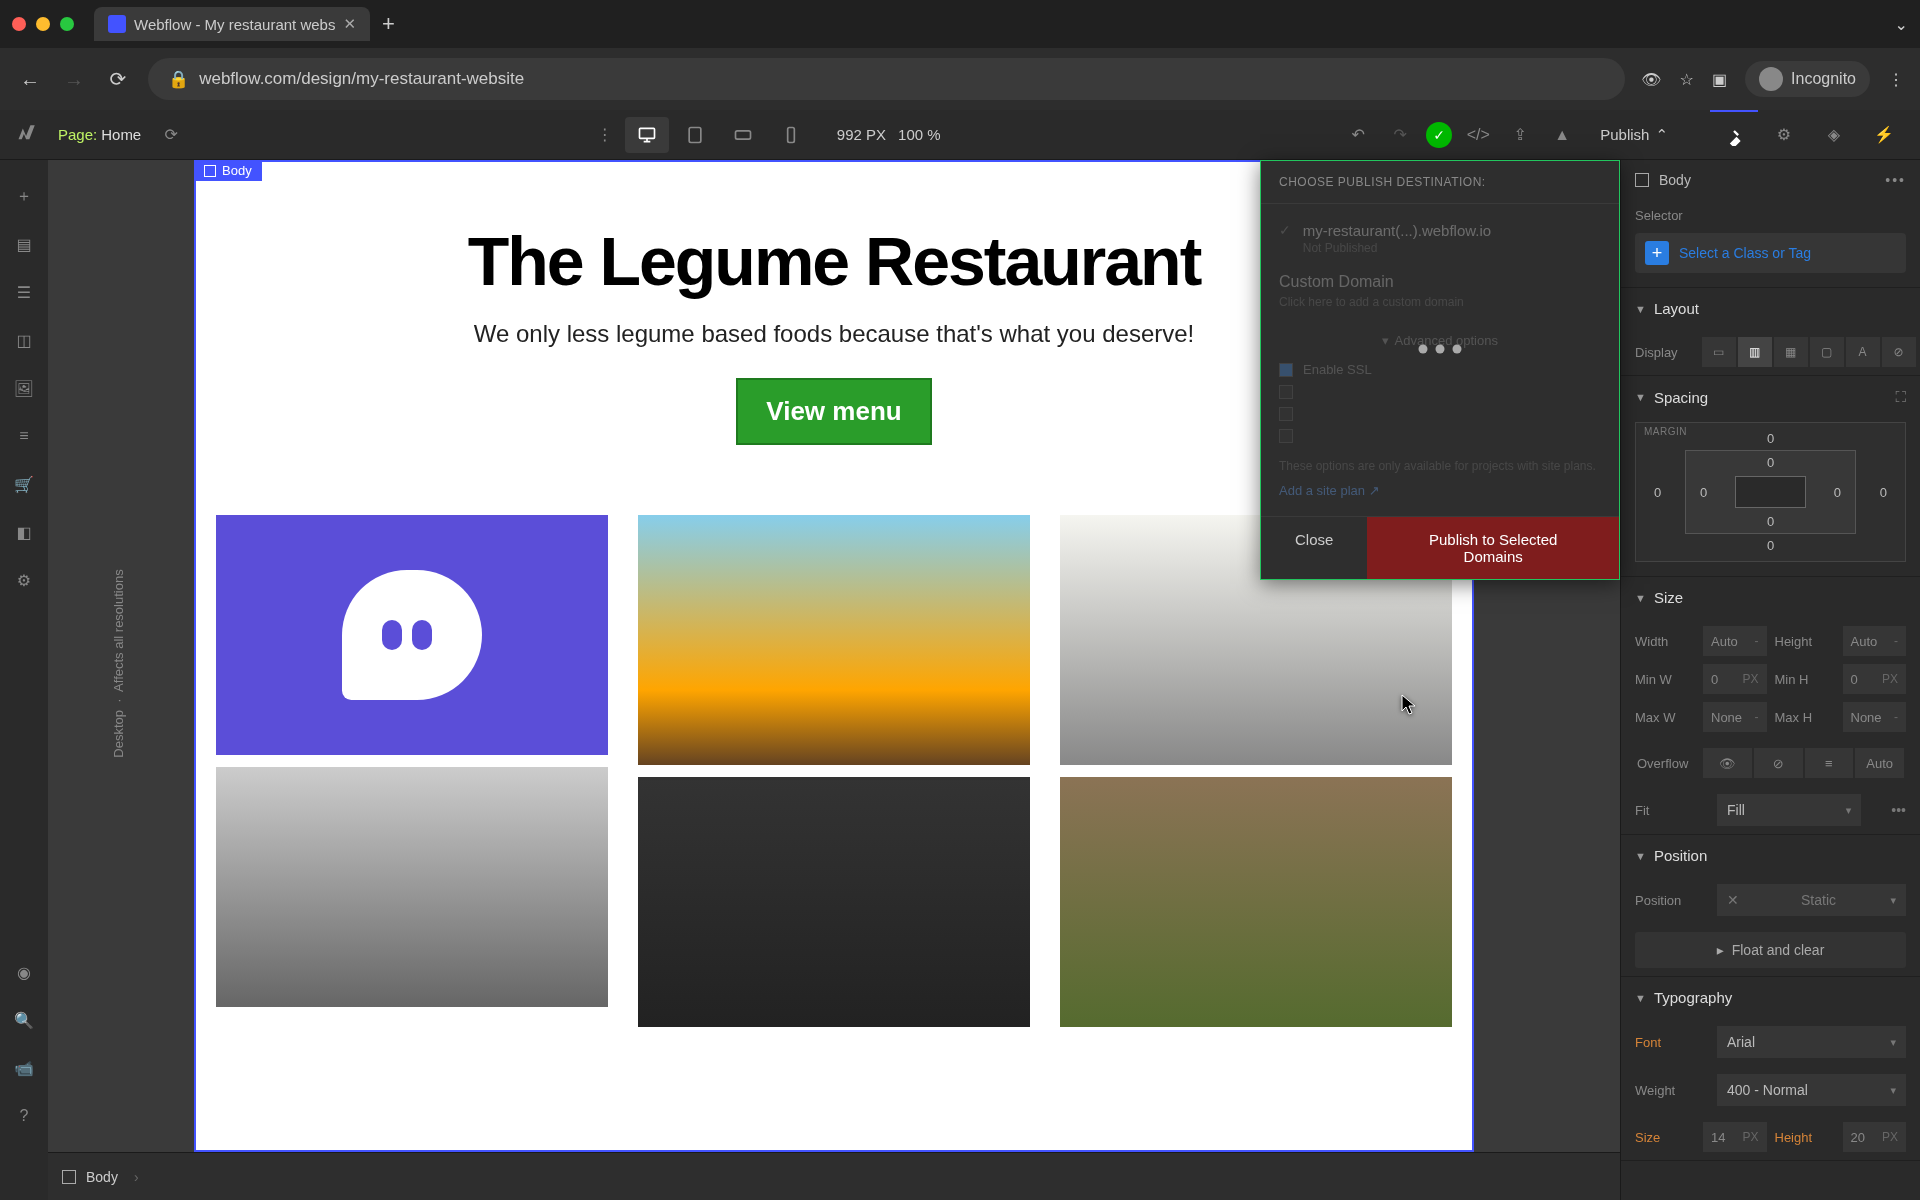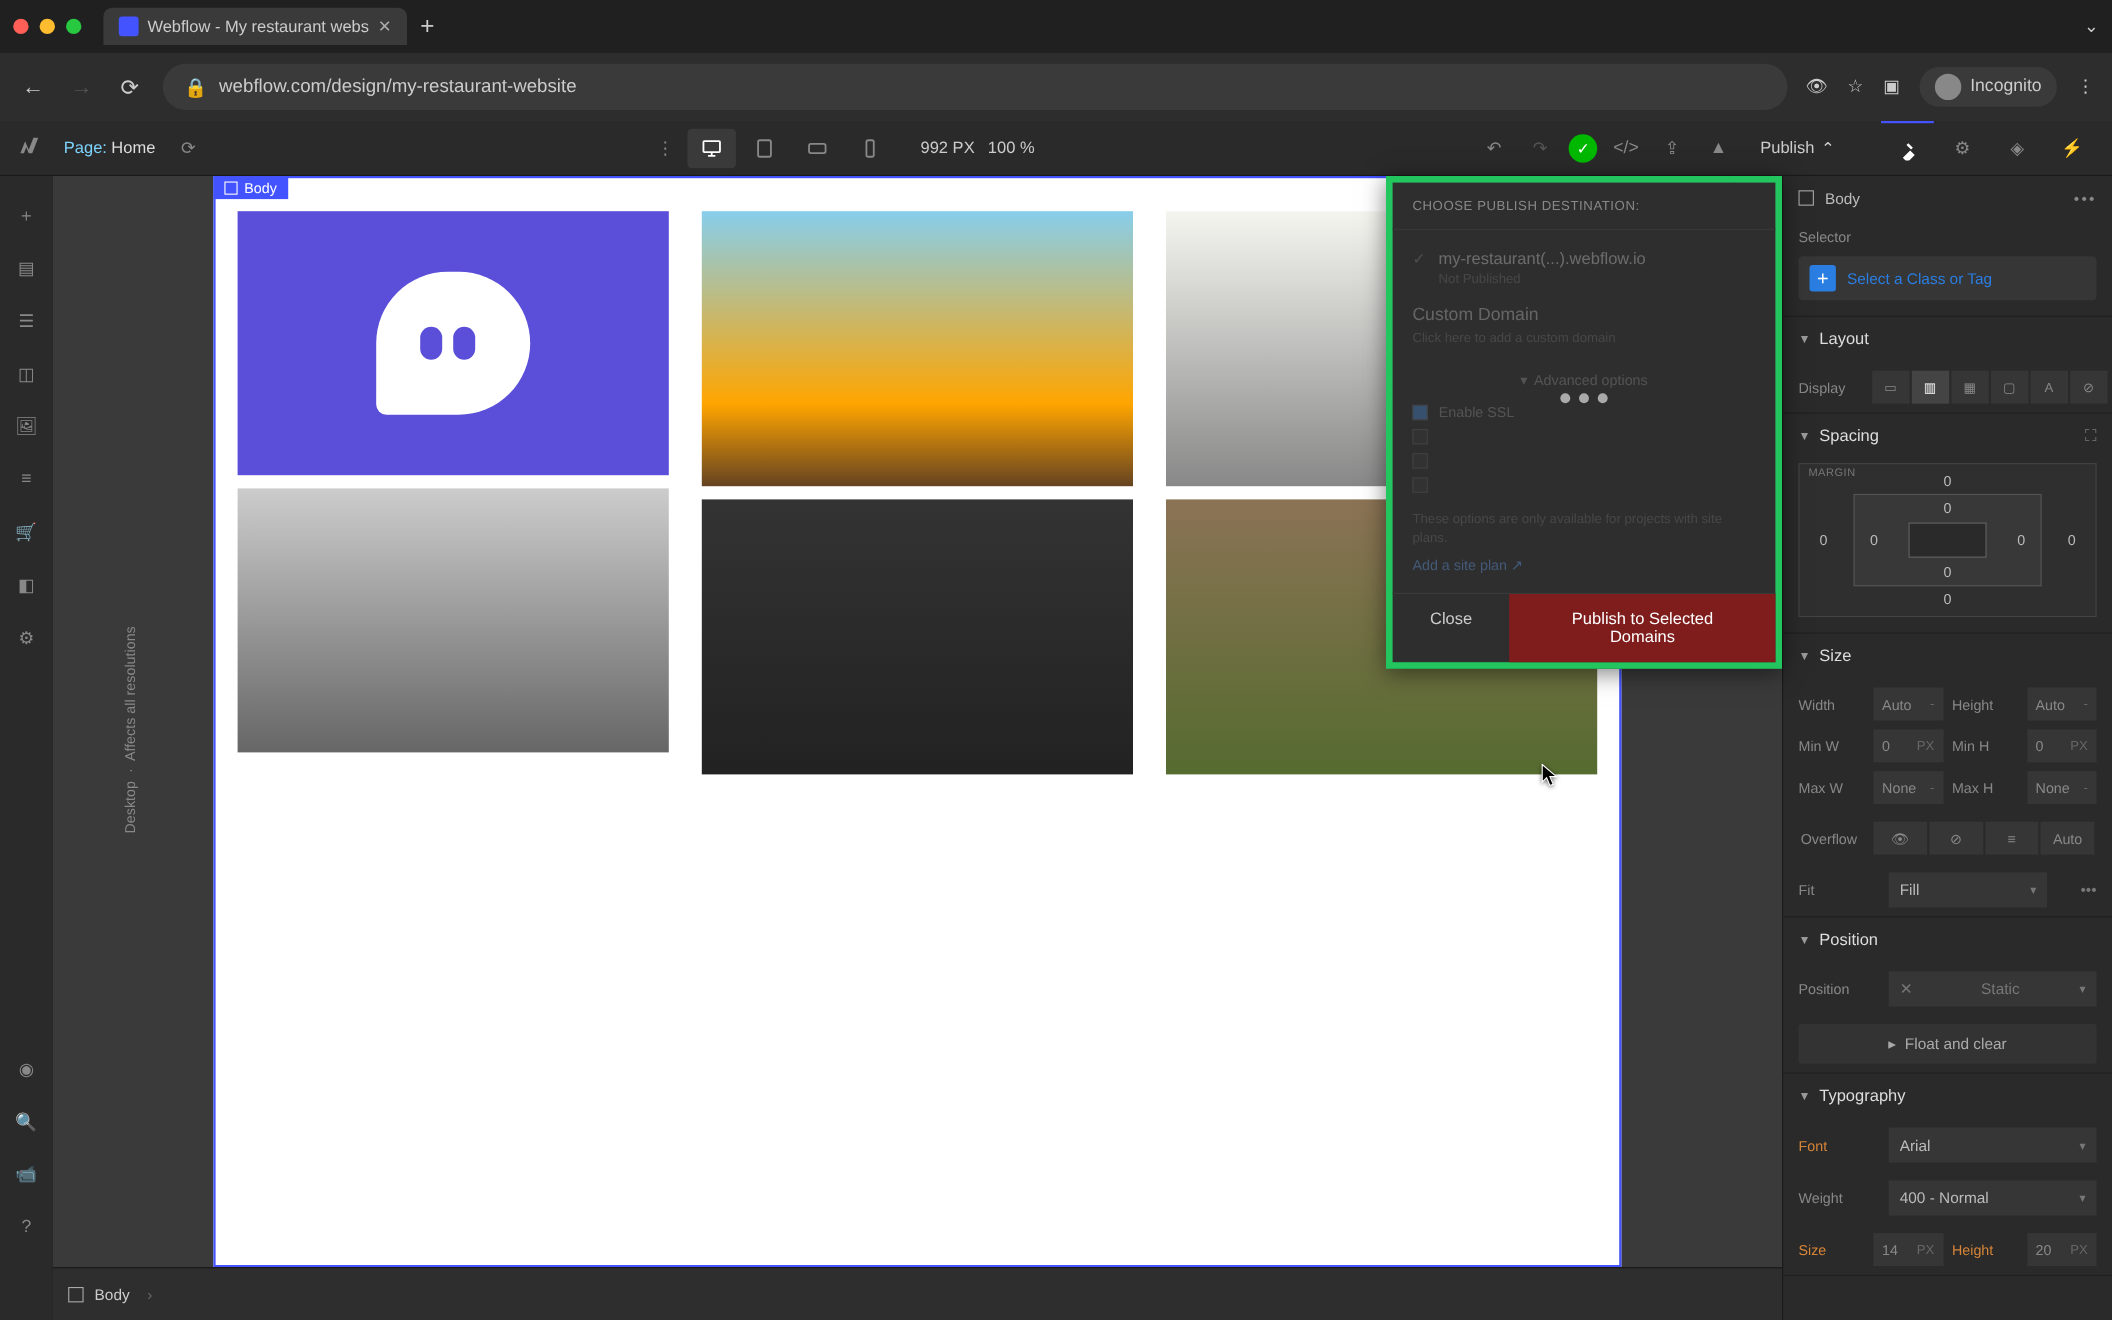--- a/index.html
+++ b/index.html
@@ -24,21 +24,21 @@
 .nav-btn.disabled { color: #555; }
 .url-bar { flex: 1; background: #3a3a3a; border-radius: 30px; height: 42px; display: flex; align-items: center; padding: 0 20px; color: #ccc; font-size: 17px; gap: 10px; }
 .lock-icon { color: #aaa; }
 .right-icons { display: flex; align-items: center; gap: 18px; color: #ccc; }
 .incognito-badge { display: flex; align-items: center; gap: 8px; background: #3a3a3a; padding: 6px 14px; border-radius: 20px; }
 .incognito-icon { width: 24px; height: 24px; background: #888; border-radius: 50%; }
 
 
 .app-toolbar { background: #2a2a2a; height: 50px; display: flex; align-items: center; padding: 0 12px; border-bottom: 1px solid #1a1a1a; }
 .wf-logo { width: 26px; height: 26px; color: #888; margin-right: 20px; }
-.page-label { color: #7dd3fc; font-size: 15px; }
+.page-label { color: #bef264; font-size: 15px; }
 .page-name { color: #ddd; font-size: 15px; margin-left: 4px; }
 .toolbar-icon { color: #888; width: 32px; height: 32px; display: flex; align-items: center; justify-content: center; cursor: pointer; }
 .toolbar-center { display: flex; align-items: center; gap: 4px; margin: 0 auto; }
 .device-btn { width: 44px; height: 36px; display: flex; align-items: center; justify-content: center; color: #888; border-radius: 4px; cursor: pointer; }
 .device-btn.active { background: #3a3a3a; color: #fff; }
 .bp-text { color: #ccc; font-size: 15px; margin-left: 20px; }
 .toolbar-right { display: flex; align-items: center; gap: 10px; }
 .check-badge { width: 26px; height: 26px; background: #00b800; border-radius: 50%; display: flex; align-items: center; justify-content: center; color: #fff; font-size: 14px; }
 .publish-btn { color: #ccc; font-size: 15px; padding: 6px 12px; display: flex; align-items: center; gap: 6px; position: relative; }
 .right-tabs { display: flex; margin-left: 20px; gap: 2px; }
@@ -70,21 +70,21 @@
 .ghost::before, .ghost::after { content: ''; position: absolute; width: 20px; height: 30px; background: #5b4ed8; border-radius: 10px; top: 50px; }
 .ghost::before { left: 40px; }
 .ghost::after { left: 70px; }
 .img-birds { background: linear-gradient(#ccc, #666); height: 240px; }
 .img-balloons { background: linear-gradient(#87ceeb 0%, #ffa500 70%, #654321 100%); height: 250px; }
 .img-cafe { background: linear-gradient(#333, #222); height: 250px; }
 .img-birds2 { background: linear-gradient(#f5f5f0, #888); height: 250px; }
 .img-city { background: linear-gradient(#8b7355, #556b2f); height: 250px; }
 
 
-.publish-dropdown { position: absolute; top: 160px; right: 300px; width: 360px; background: #2e2e2e; border: 6px solid #22c55e; box-shadow: 0 4px 20px rgba(0,0,0,.5); color: #999; font-size: 14px; z-index: 100; }
+.publish-dropdown { position: absolute; top: 160px; right: 300px; width: 360px; background: #2e2e2e; border: 1px solid #22c55e; box-shadow: 0 4px 20px rgba(0,0,0,.5); color: #999; font-size: 14px; z-index: 100; }
 .publish-dropdown::before { content: ''; position: absolute; top: -8px; right: 30px; border: 8px solid transparent; border-bottom-color: #2e2e2e; }
 .pd-header { padding: 14px 18px; font-size: 12px; letter-spacing: 0.5px; color: #888; border-bottom: 1px solid #3a3a3a; }
 .pd-body { padding: 18px; opacity: 0.35; }
 .pd-domain-row { display: flex; align-items: flex-start; gap: 12px; margin-bottom: 14px; }
 .pd-check { color: #888; }
 .pd-domain-name { color: #ddd; font-size: 15px; }
 .pd-domain-sub { font-size: 12px; color: #777; margin-top: 2px; }
 .pd-custom-title { color: #ccc; font-size: 16px; margin-top: 18px; }
 .pd-custom-sub { font-size: 12px; color: #777; margin-top: 4px; }
 .pd-advanced { text-align: center; margin: 24px 0 14px; color: #999; font-size: 13px; display: flex; align-items: center; justify-content: center; gap: 6px; }
@@ -270,20 +270,25 @@
 
 <div class="canvas-area">
   <div class="res-label">
     <span>Desktop</span> &nbsp;·&nbsp; <span>Affects all resolutions</span>
   </div>
   <div class="canvas-page">
     <div class="body-badge">
       <span class="body-badge-icon"></span>
       <span>Body</span>
     </div>
+    <div class="hero">
+      <h1>The Legume Restaurant</h1>
+      <p>We only less legume based foods because that's what you deserve!</p>
+      <div class="view-menu-btn">View menu</div>
+    </div>
     <div class="gallery">
       <div class="gallery-col">
         <div class="img-box img-purple">
             <div class="ghost"></div>
           </div>
         <div class="img-box img-birds"></div>
       </div>
       <div class="gallery-col">
         <div class="img-box img-balloons"></div>
         <div class="img-box img-cafe"></div>

